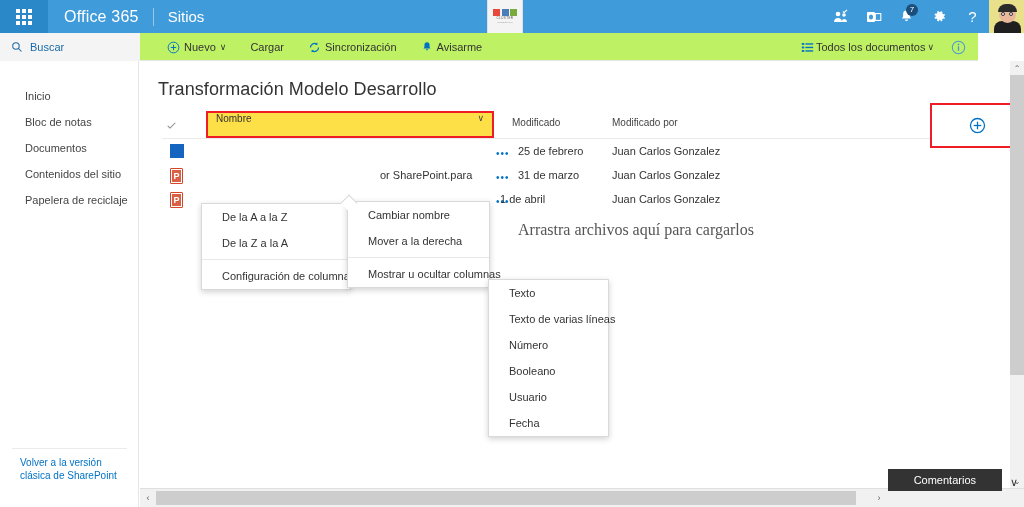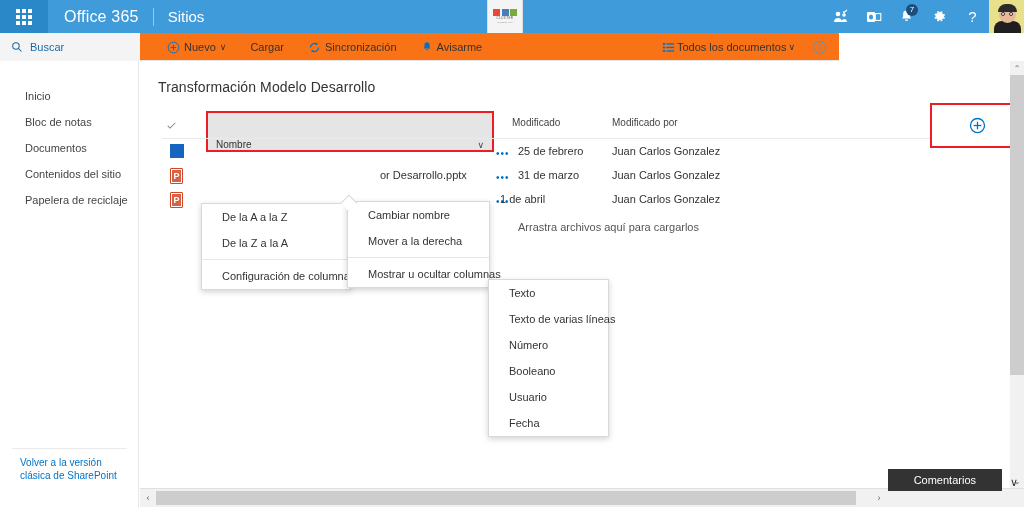--- a/index.html
+++ b/index.html
@@ -55,22 +55,22 @@
   .avatar {
     width:35px; height:33px; background:#e8e08a; overflow:hidden; position:relative; cursor:pointer;
   }
   .av-face { position:absolute; left:10px; top:6px; width:17px; height:17px; border-radius:50%; background:#e9b79a; }
   .av-hair { position:absolute; left:9px; top:4px; width:19px; height:8px; border-radius:9px 9px 0 0; background:#2a2a2a; }
   .av-eye { position:absolute; top:12px; width:4px; height:4px; border-radius:50%; background:#fff; border:1px solid #333; }
   .av-body { position:absolute; left:5px; top:21px; width:27px; height:14px; border-radius:8px 8px 0 0; background:#1f1f1f; }
 
   
   .cmdbar {
-    position:absolute; top:33px; left:0; width:839px; height:28px;
-    background:#f97316; border-bottom:1px solid #e6e6e6;
+    position:absolute; top:33px; left:0; width:978px; height:28px;
+    background:#bef264; border-bottom:1px solid #e6e6e6;
   }
   .search-zone {
     position:absolute; left:0; top:0; width:140px; height:28px;
     display:flex; align-items:center; gap:7px; padding-left:11px;
     color:#1a6aa8; font-size:11px; cursor:pointer; background:#f4f4f4;
   }
   .cmd-items { position:absolute; left:155px; top:0; height:28px; display:flex; align-items:center; gap:0; }
   .cmd-item {
     display:flex; align-items:center; gap:4px; height:28px; padding:0 12px;
     font-size:11px; color:#333; cursor:pointer; white-space:nowrap;
@@ -90,32 +90,32 @@
   .nav-items { padding-top:22px; }
   .classic-link {
     position:absolute; left:20px; bottom:25px; width:110px;
     font-size:10px; color:#0072c6; line-height:13px; cursor:pointer;
   }
   .classic-sep { position:absolute; left:12px; bottom:58px; width:115px; height:1px; background:#eaeaea; }
 
   
   .main { position:absolute; left:140px; top:61px; width:870px; height:427px; background:#fff; overflow:hidden; }
   .page-title {
-    font-size:14px; color:#333; font-weight:400; padding:18px 0 0 18px; letter-spacing:.1px;
+    font-size:18px; color:#333; font-weight:400; padding:18px 0 0 18px; letter-spacing:.1px;
   }
 
   
   .hdr-row { position:absolute; left:0; top:50px; width:870px; height:27px; }
   .hdr-check {
     position:absolute; left:22px; top:5px; width:18px; height:18px;
     display:flex; align-items:center; justify-content:center; color:#888; font-size:11px; cursor:pointer;
   }
   .hdr-name {
-    position:absolute; left:66px; top:0px; width:288px; height:41px;
-    background:#e5e5e5; border:2px solid #ee1c25; display:flex; align-items:flex-end;
+    position:absolute; left:66px; top:0px; width:288px; height:27px;
+    background:#fde047; border:2px solid #ee1c25; display:flex; align-items:flex-start;
     padding:0 8px; cursor:pointer;
   }
   .hdr-name span.lbl { font-size:10px; color:#333; }
   .hdr-name span.cv { margin-left:auto; font-size:9px; color:#444; }
   .hdr-col {
     position:absolute; top:6px; font-size:10px; color:#444; cursor:pointer;text-align:center;
   }
   .hdr-line { position:absolute; left:22px; top:27px; width:835px; height:1px; background:#eaeaea; }
   .hdr-add {
     position:absolute; left:790px; top:-8px; width:94px; height:45px;
@@ -136,21 +136,21 @@
   }
   .ppt-ico::after {
     content:"P"; position:absolute; left:0; right:0; top:1px; text-align:center;
     font-size:9px; color:#fff; font-weight:bold; line-height:13px;
   }
   .blue-ico { width:14px; height:14px; background:#1565c0; }
   .row-name { position:absolute; left:52px; top:4px; font-size:11px; color:#333; cursor:pointer; white-space:nowrap; }
   .row-dots { position:absolute; top:7px; font-size:10px; color:#0072c6; letter-spacing:1px; cursor:pointer; }
   .row-mod { position:absolute; top:4px; font-size:11px; color:#333; }
   .row-modby { position:absolute; top:4px; font-size:11px; color:#333; }
-  .dropzone { position:absolute; left:378px; top:160px; font-size:11px; color:#555; }
+  .dropzone { position:absolute; left:378px; top:160px; font-size:16px; color:#555;font-family:Liberation Serif, serif; }
 
   
   .menu {
     position:absolute; background:#fff; border:1px solid #d9d9d9;
     box-shadow:0 2px 6px rgba(0,0,0,.18); z-index:50;
   }
   .menu-item {
     height:26px; display:flex; align-items:center; padding:0 12px 0 20px;
     font-size:11px; color:#333; cursor:pointer; white-space:nowrap;
   }
@@ -367,21 +367,21 @@
       <div class="row-name"></div>
       <div class="row-dots" style="left:356px">•••</div>
       <div class="row-mod" style="left:378px">25 de febrero</div>
       <div class="row-modby" style="left:472px">Juan Carlos Gonzalez</div>
     </div>
 
     <div class="row" style="top:104px">
       <div class="row-ico">
           <div class="ppt-ico"></div>
         </div>
-      <div class="row-name" style="left:240px">or Desarrollo.pptx</div>
+      <div class="row-name" style="left:240px">or SharePoint.para</div>
       <div class="row-dots" style="left:356px">•••</div>
       <div class="row-mod" style="left:378px">31 de marzo</div>
       <div class="row-modby" style="left:472px">Juan Carlos Gonzalez</div>
     </div>
 
     <div class="row" style="top:128px">
       <div class="row-ico">
           <div class="ppt-ico"></div>
         </div>
       <div class="row-name"></div>

